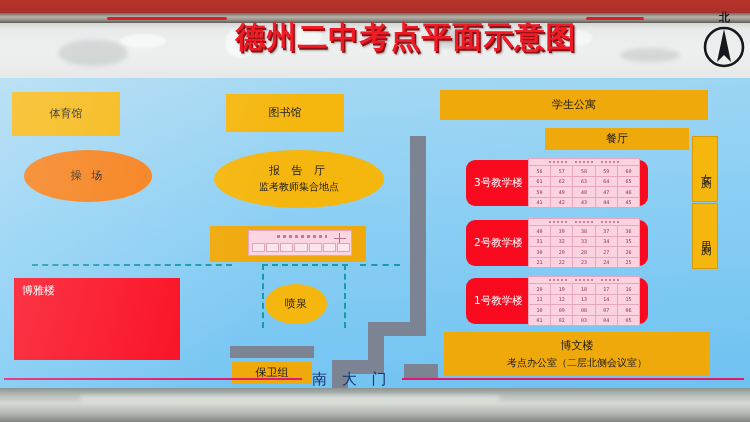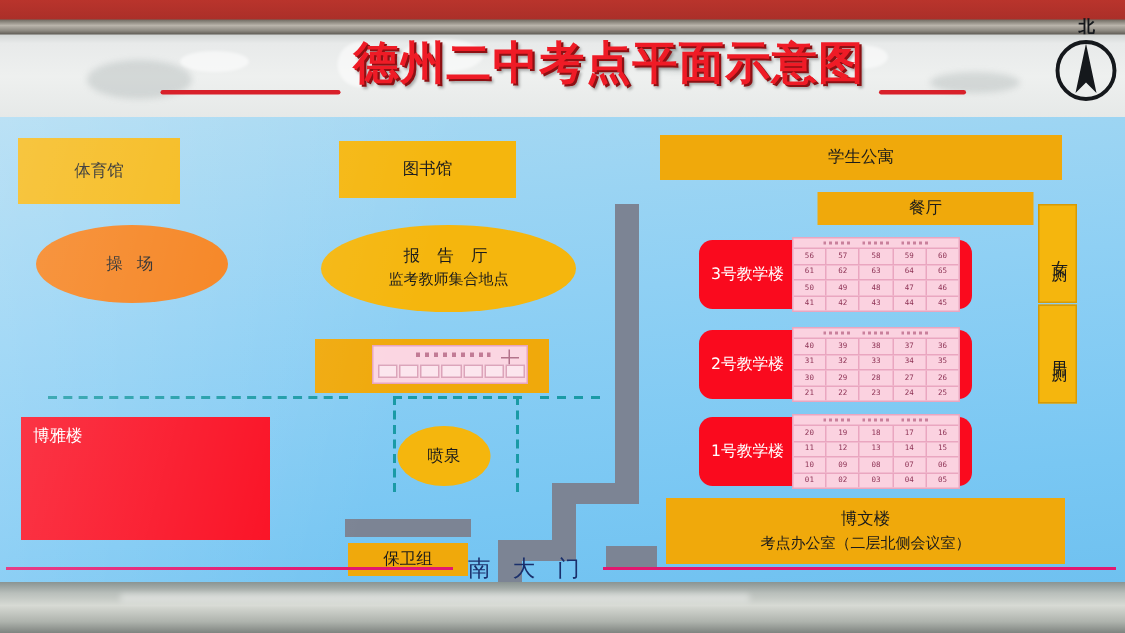--- a/index.html
+++ b/index.html
@@ -27,21 +27,21 @@
     filter:blur(2px);
   }
   .metal-rail{
     position:absolute;left:0;top:13px;width:750px;height:10px;
     background:linear-gradient(180deg,#6f6a61,#b9b4ab 40%,#8c8880 75%,#5e5a53);
   }
 
   
   .title-wrap{
     position:absolute;left:0;top:17px;width:750px;height:46px;
-    display:flex;align-items:flex-end;justify-content:center;gap:9px;
+    display:flex;align-items:flex-start;justify-content:center;gap:9px;
   }
   .title-rule{height:3px;background:#d8202a;border-radius:2px;}
   .title-rule.l{width:120px;}
   .title-rule.r{width:58px;}
   .map-title{
     font-family:"DejaVu Sans","Liberation Sans",sans-serif;
     font-size:30px;font-weight:bold;color:#ef1b26;letter-spacing:1px;
     text-shadow:1.5px 1.5px 0 #8d1013, 2.5px 2.5px 2px rgba(0,0,0,.30);
     white-space:nowrap;
   }

